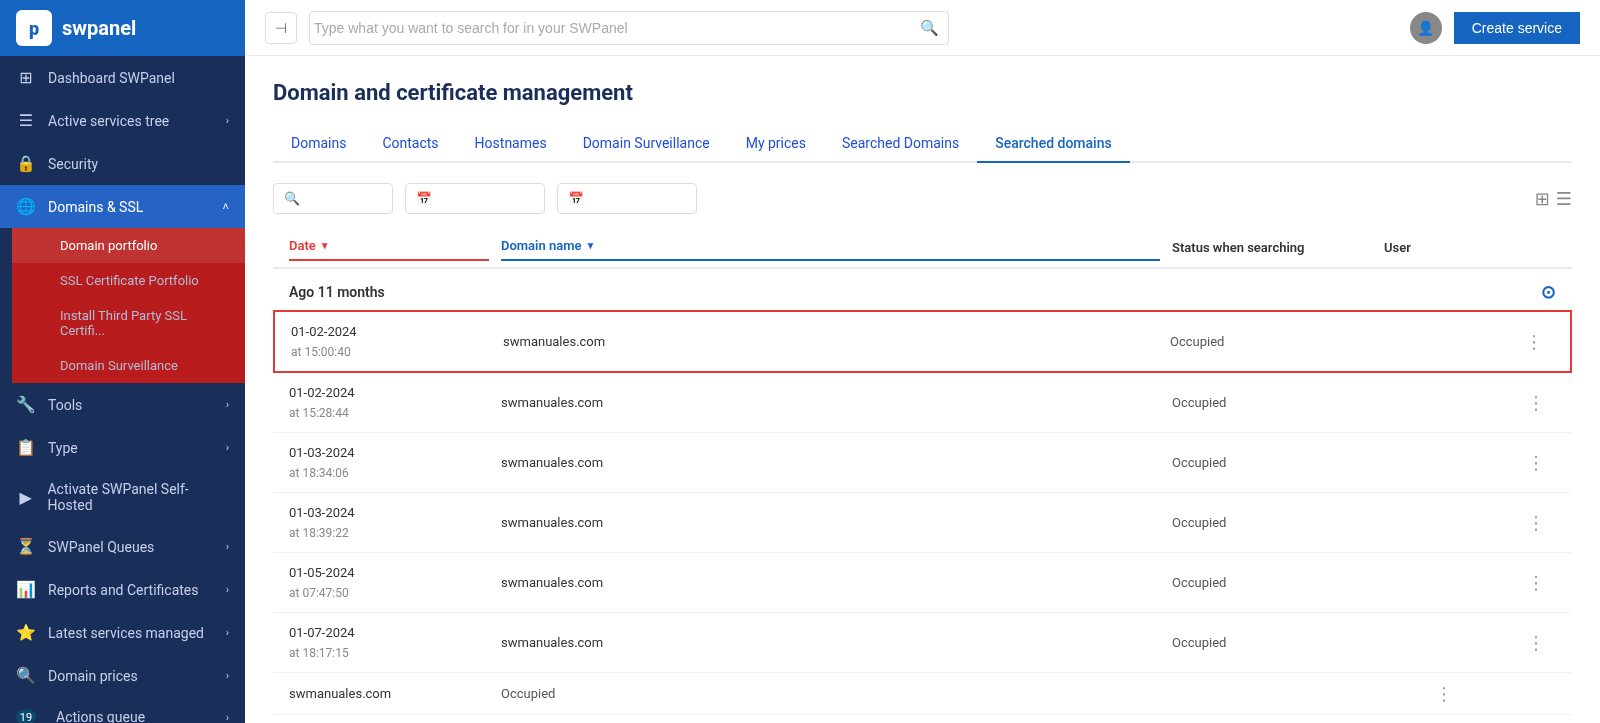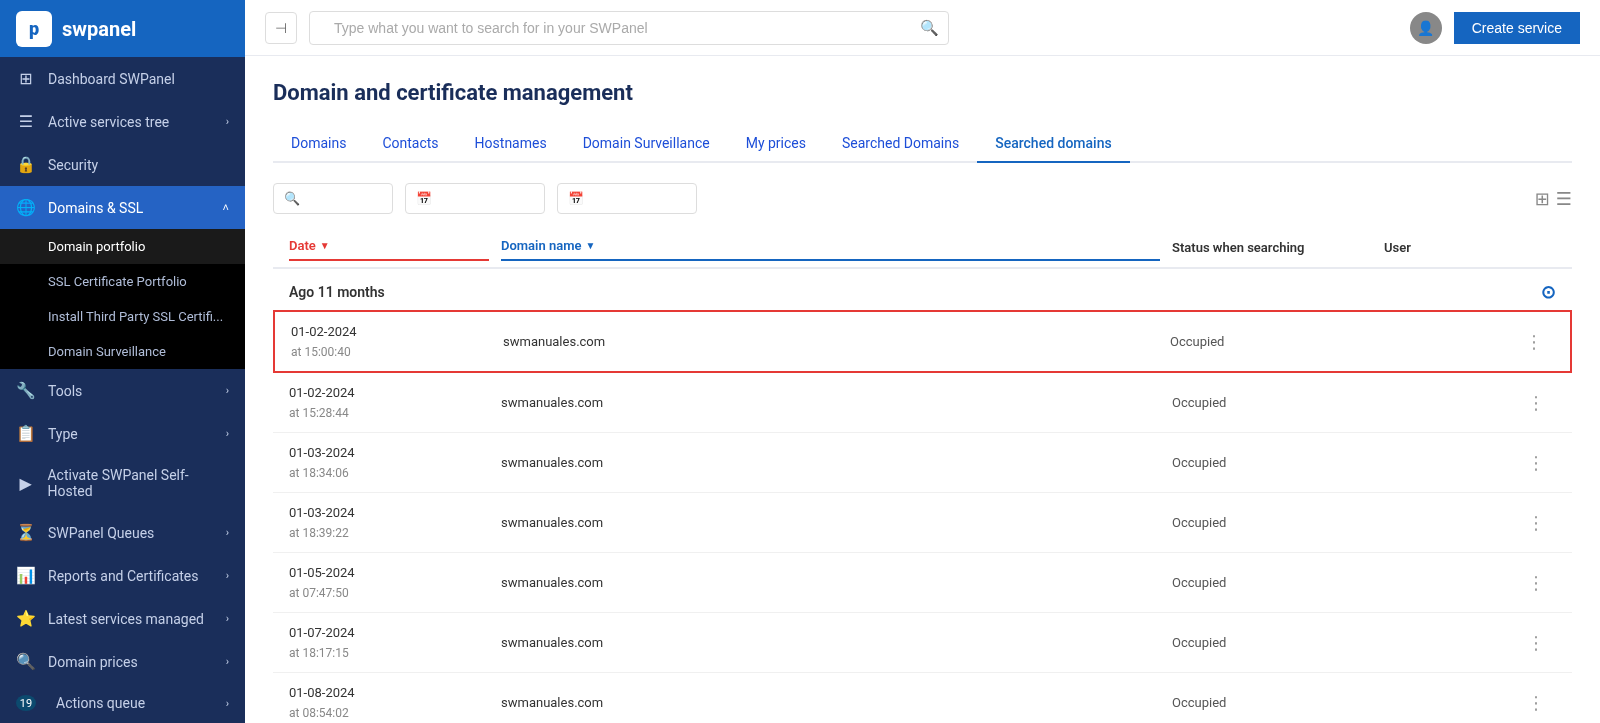--- a/index.html
+++ b/index.html
@@ -46,21 +46,21 @@
       cursor: pointer;
       font-size: 14px;
       color: #c5d0e8;
       gap: 12px;
       transition: background 0.15s;
       position: relative;
     }
     .sidebar-item.active { background: #2563c4; color: #fff; }
     .sidebar-item .chevron { margin-left: auto; font-size: 11px; }
     .sidebar-item .icon { width: 20px; text-align: center; font-size: 16px; }
-    .sidebar-sub { background: #000000; }
+    .sidebar-sub { background: #b91c1c; margin-left: 12px; }
     .sidebar-sub-item {
       display: flex;
       align-items: center;
       padding: 10px 16px 10px 48px;
       cursor: pointer;
       font-size: 13px;
       color: #b0bdd8;
       transition: background 0.15s;
     }
     .sidebar-sub-item.active { color: #fff; background: rgba(255,255,255,0.1); }
@@ -107,21 +107,21 @@
     }
     .search-bar {
       flex: 1;
       max-width: 640px;
       position: relative;
     }
     .search-bar input {
       width: 100%;
       border: 1px solid #ddd;
       border-radius: 4px;
-      padding: 8px 36px 8px 24px;
+      padding: 8px 36px 8px 4px;
       font-size: 14px;
       color: #333;
       outline: none;
     }
     .search-bar input::placeholder { color: #aaa; }
     .search-icon-btn {
       position: absolute;
       right: 10px;
       top: 50%;
       transform: translateY(-50%);
@@ -510,23 +510,20 @@
         <div class="table-row">
     <div class="cell-date">
       01-07-2024<br><span class="time">at 18:17:15</span>
     </div>
     <div class="cell-domain">swmanuales.com</div>
     <div class="cell-status">Occupied</div>
     <div class="cell-user"></div>
     <div class="cell-more">⋮</div>
   </div>
         <div class="table-row">
-    <div class="cell-date">
-      01-08-2024<br><span class="time">at 08:54:02</span>
-    </div>
     <div class="cell-domain">swmanuales.com</div>
     <div class="cell-status">Occupied</div>
     <div class="cell-user"></div>
     <div class="cell-more">⋮</div>
   </div>
       </div>
   </div>
 </div>
 
 </body></html>

